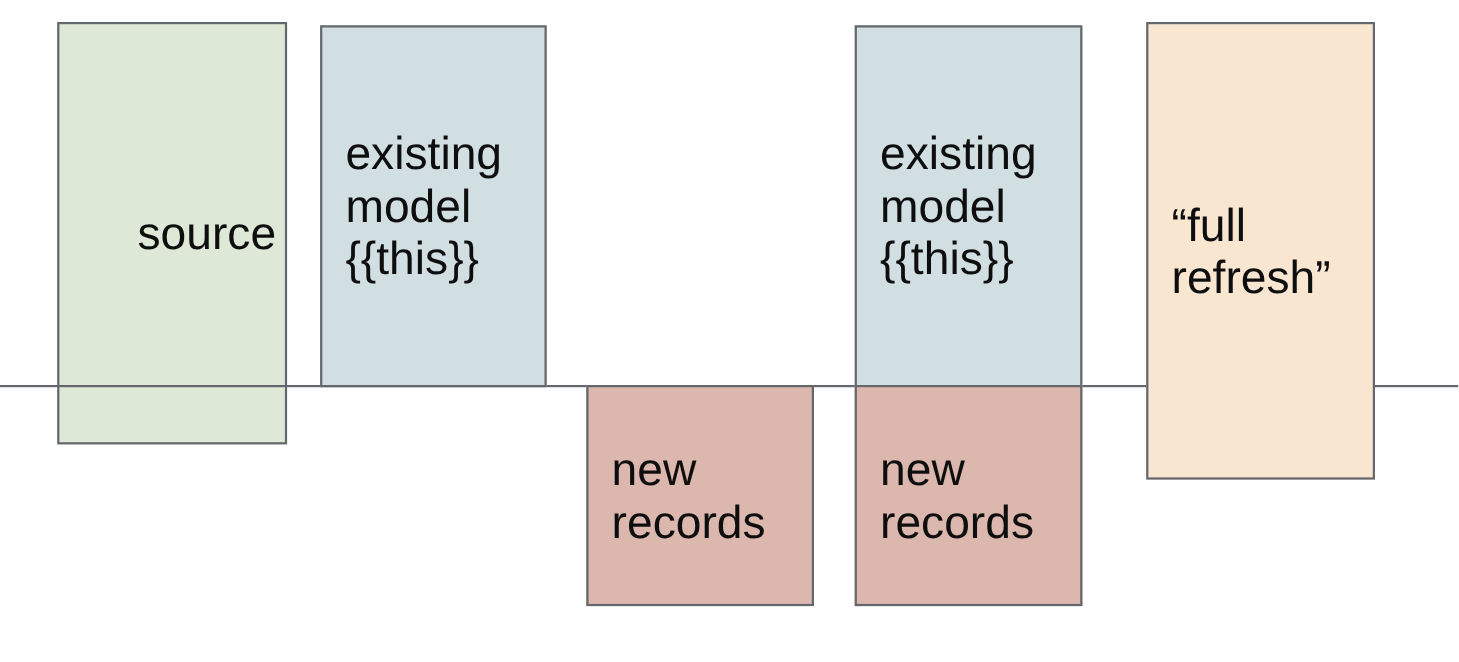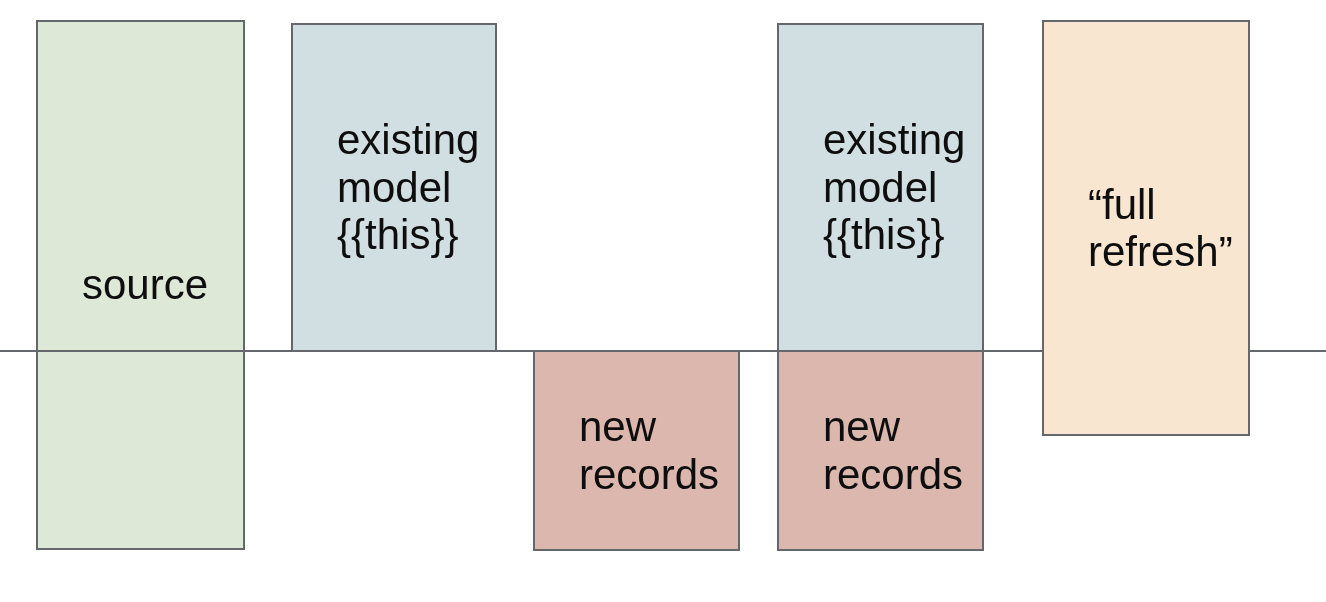--- a/index.html
+++ b/index.html
@@ -16,38 +16,38 @@
     font-family: "Liberation Sans", "DejaVu Sans", sans-serif;
   }
   .box {
     position: absolute;
     box-sizing: border-box;
     border: 2px solid #64676b;
     display: flex;
     align-items: center;
   }
   .box .label {
+    padding-left: 21px;
     padding-right: 8px;
     font-size: 42px;
     line-height: 1.13;
     color: #0e0e0e;
     word-spacing: 1px;
-    margin-left: 44px;
   }
   .divider {
     position: absolute;
     left: 0;
     top: 350px;
     width: 1326px;
     height: 2px;
     background: #64676b;
     z-index: 2;
   }
   
-  .box-source    { left: 36px;   top: 20px;  width: 209px; height: 530px; z-index: 1; }
+  .box-source    { left: 52px;   top: 20px;  width: 209px; height: 384px; z-index: 1; justify-content: flex-end; }
   .box-model-1   { left: 291px;  top: 23px;  width: 206px; height: 329px; z-index: 3; }
   .box-records-1 { left: 533px;  top: 350px; width: 207px; height: 201px; z-index: 3; }
   .box-model-2   { left: 777px;  top: 23px;  width: 207px; height: 329px; z-index: 3; }
   .box-records-2 { left: 777px;  top: 350px; width: 207px; height: 201px; z-index: 3; }
   .box-refresh   { left: 1042px; top: 20px;  width: 208px; height: 416px; z-index: 3; }
 </style>
 </head>
 <body>
 
 <div class="canvas">

